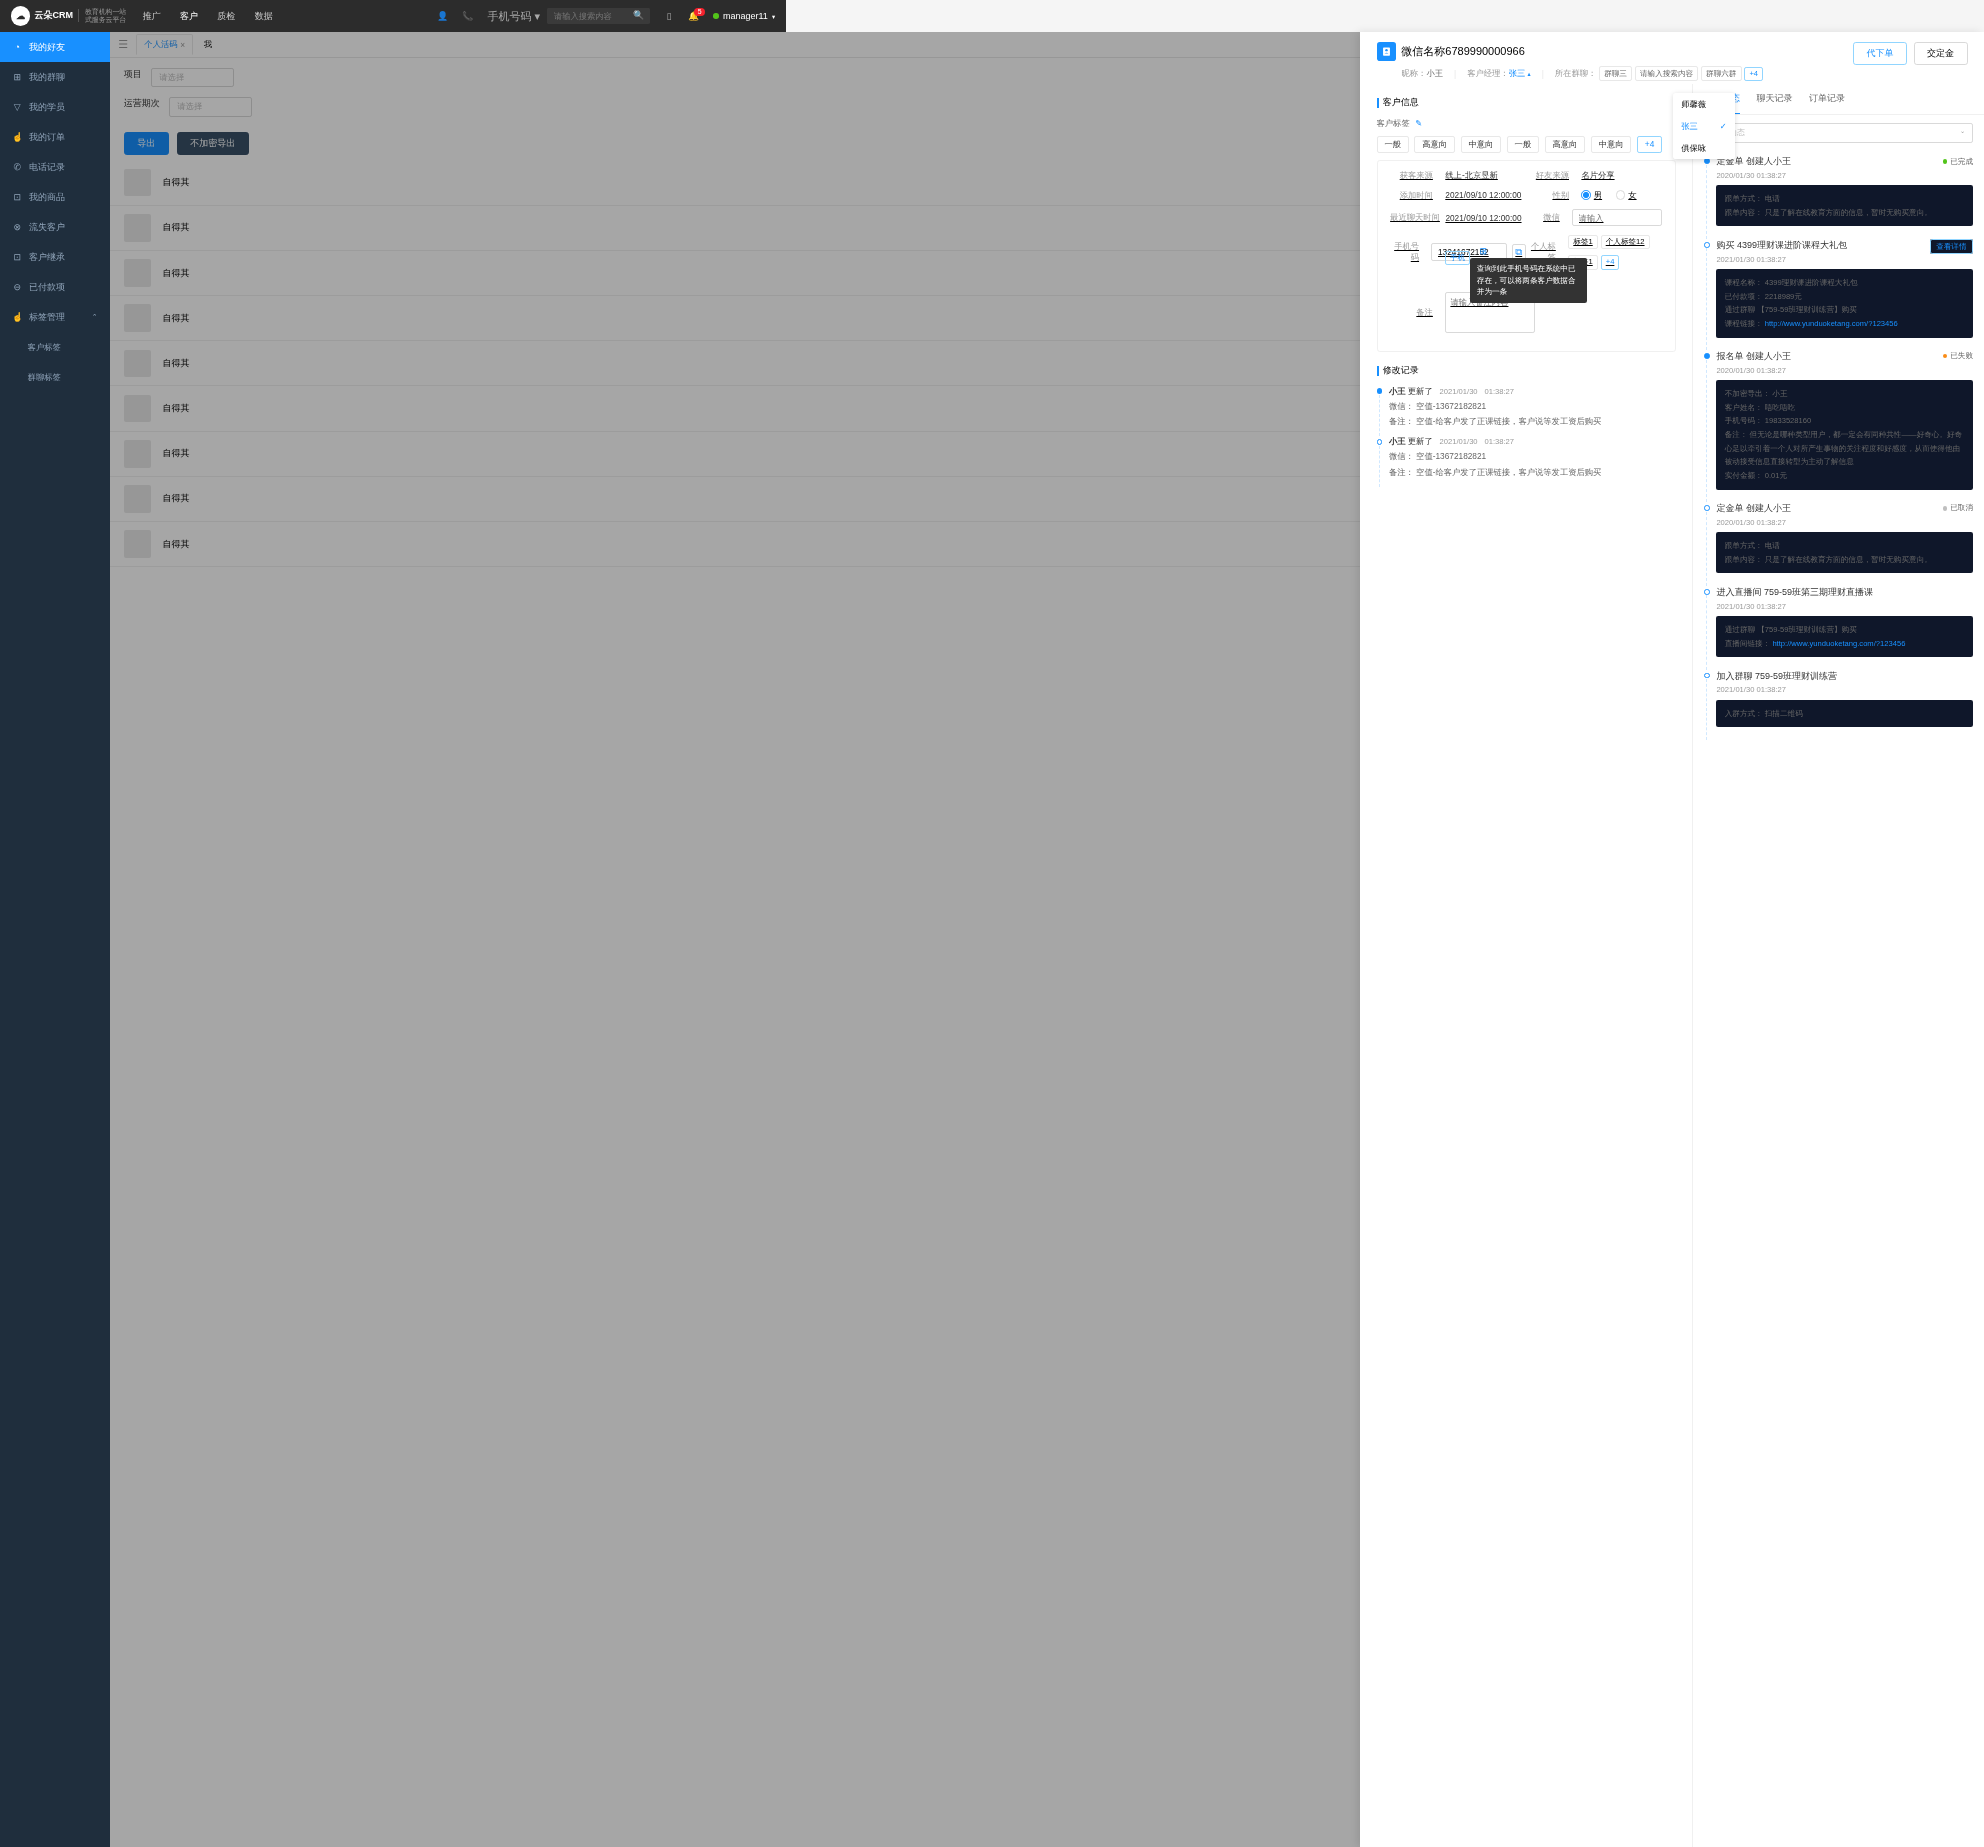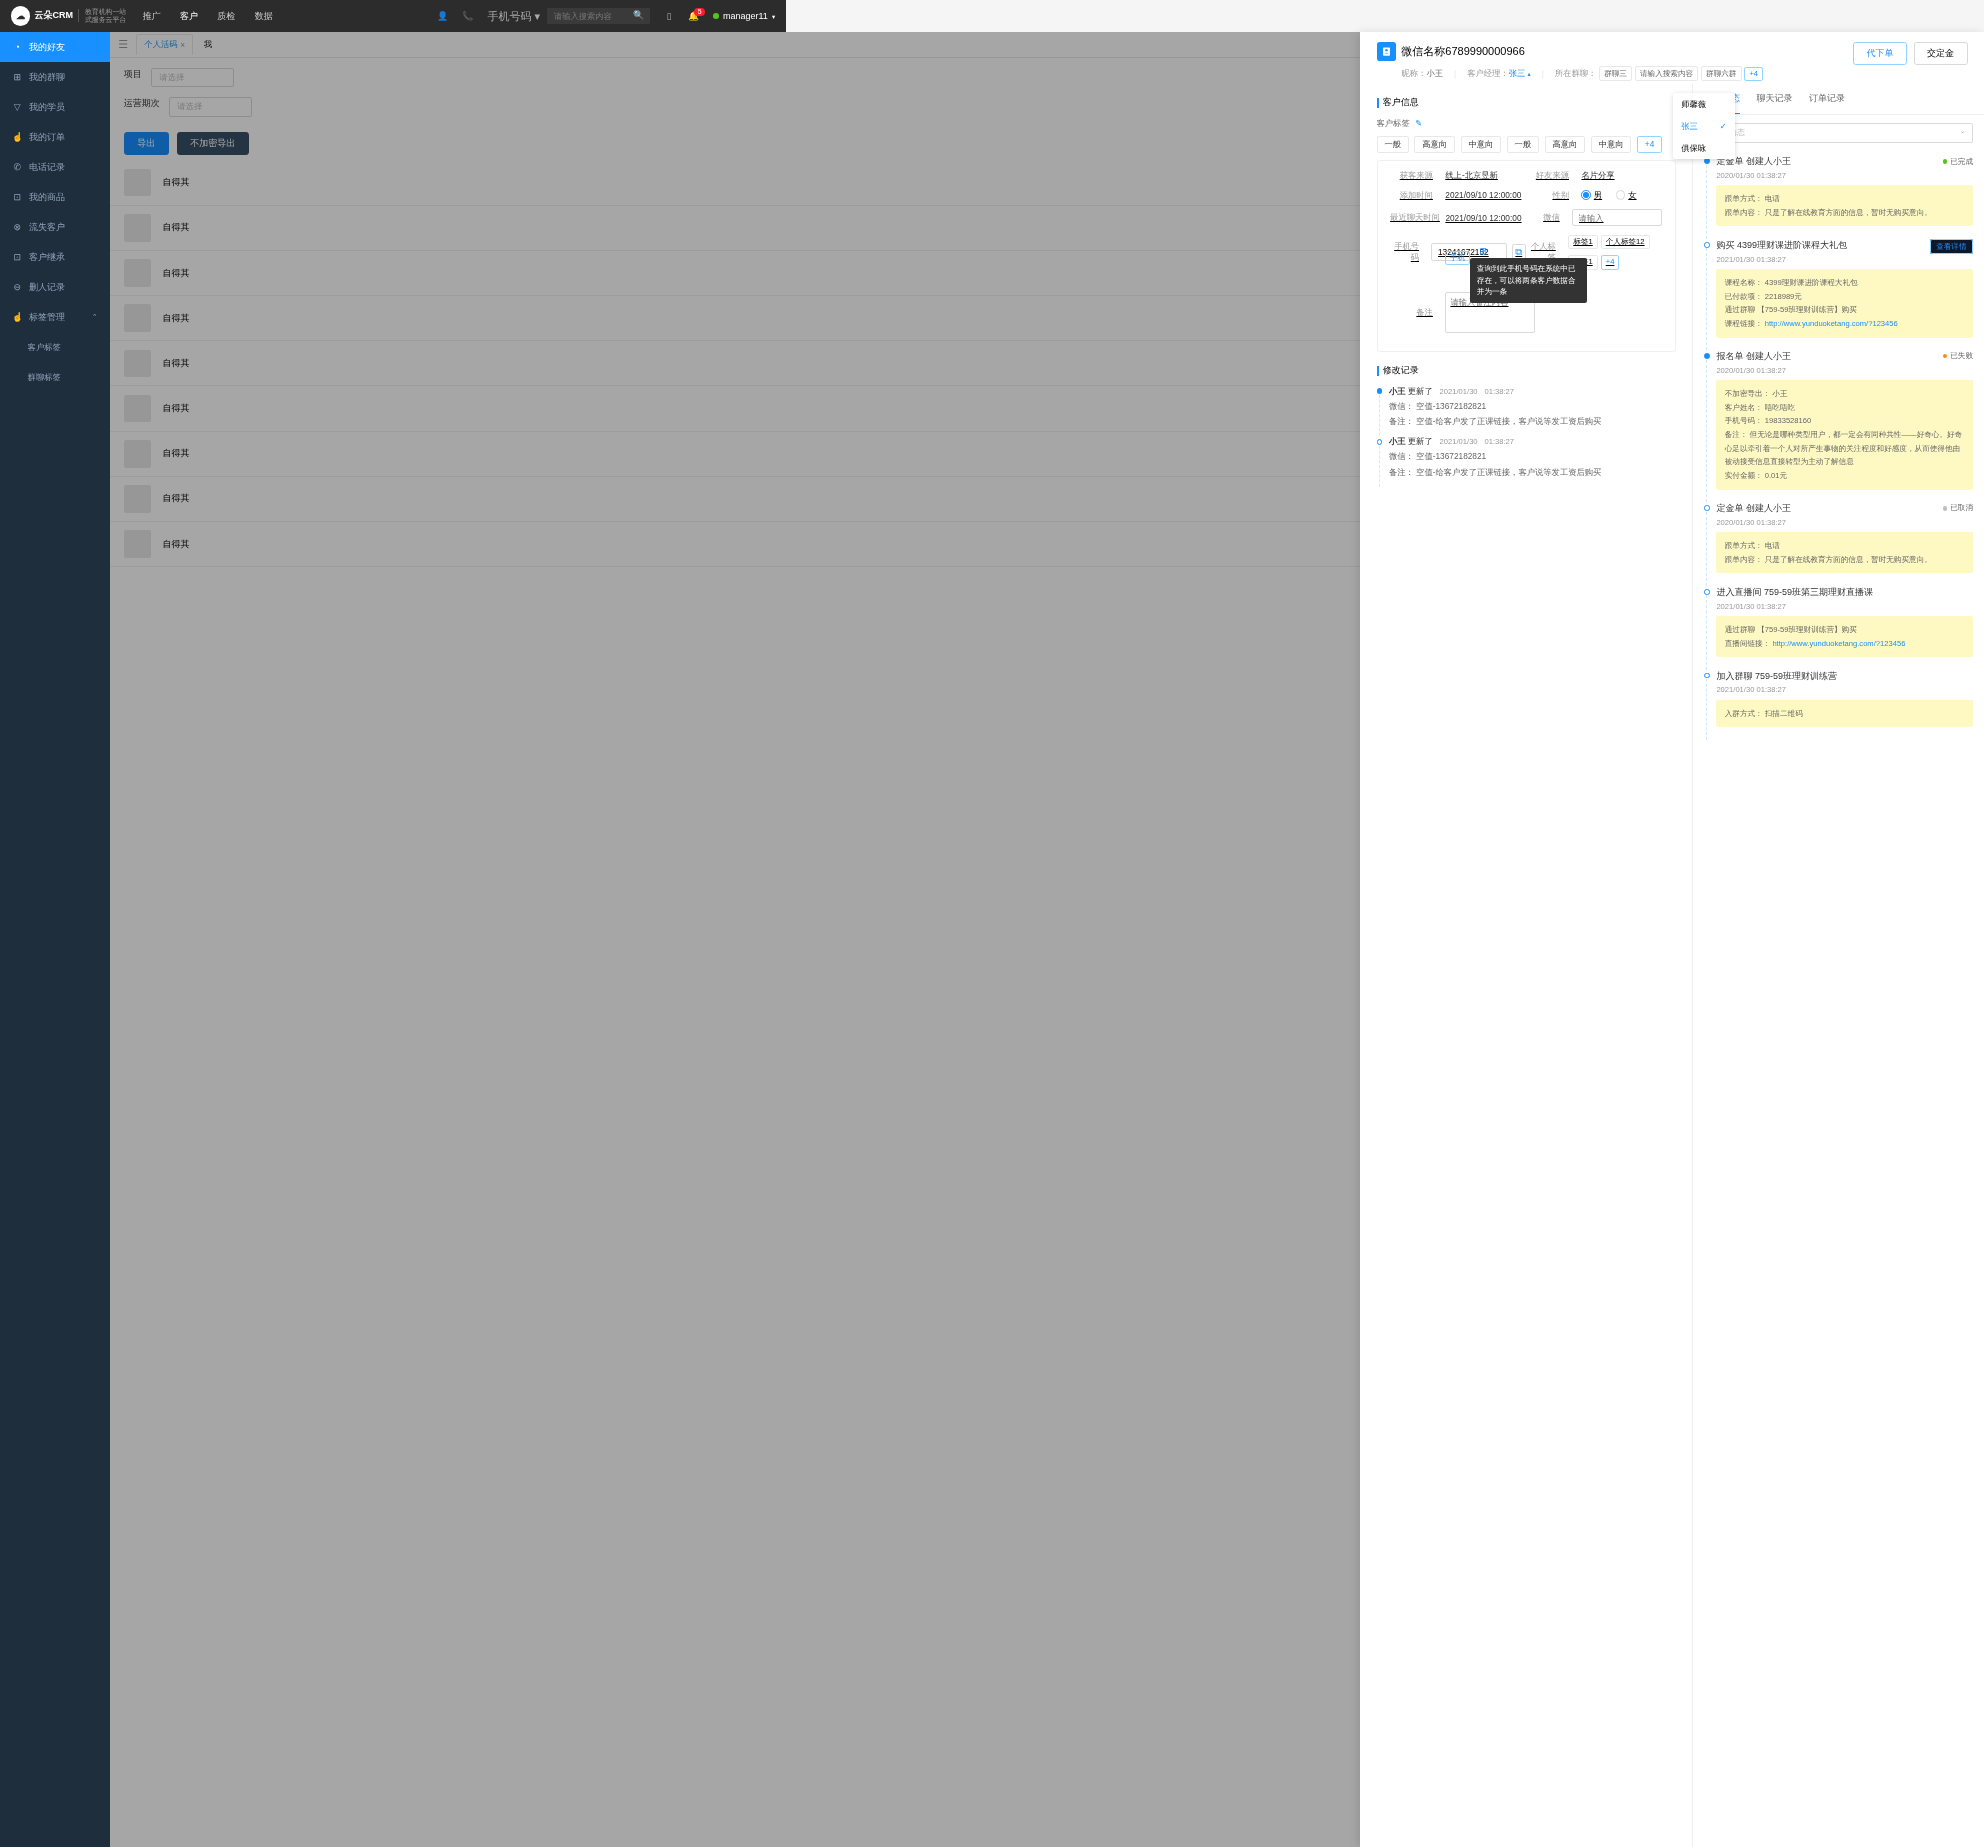--- a/index.html
+++ b/index.html
@@ -87,21 +87,21 @@
 .feed { flex:1; overflow-y:auto; padding:4.1px 11px 13.8px; }
 .fitem { display:flex; gap:6.9px; position:relative; padding-bottom:12.4px; }
 .fdot { width:5.5px; height:5.5px; border-radius:50%; margin-top:3.4px; flex-shrink:0; background:#fff; border:0.7px solid #1890ff; }
 .fdot.f { background:#1890ff; }
 .fline { position:absolute; left:2.1px; top:9.6px; bottom:0; width:0.7px; border-left:0.7px dashed #d0e8ff; }
 .fhead { display:flex; align-items:center; margin-bottom:2.8px; }
 .ftitle { font-size:9px; font-weight:500; color:#333; }
 .fstatus { margin-left:auto; font-size:7.6px; color:#666; display:flex; align-items:center; gap:2.8px; }
 .fstatus .d { width:4.1px; height:4.1px; border-radius:50%; }
 .ftime { font-size:7.6px; color:#999; margin-bottom:5.5px; }
-.fcard { background:#fef9c3; border-radius:2.1px; padding:6.9px 8.3px; font-size:7.6px; color:#666; line-height:1.8; }
+.fcard { background:#0f172a; border-radius:2.1px; padding:6.9px 8.3px; font-size:7.6px; color:#666; line-height:1.8; }
 .flink { font-size:7.6px; color:#1890ff; border:0.7px solid #91d5ff; padding:2.1px 5.5px; border-radius:2.1px; background:#0f172a; }
 .link { color:#1890ff; }
 </style>
 </head>
 <body>
 
 <div class="topbar">
   <div class="logo">
     <div class="logo-icon">☁</div>
     <span class="logo-txt">云朵CRM</span>
@@ -162,21 +162,21 @@
     <div class="side-item">
       <span class="side-ico">⊗</span>
       <span>流失客户</span>
     </div>
     <div class="side-item">
       <span class="side-ico">⊡</span>
       <span>客户继承</span>
     </div>
     <div class="side-item">
       <span class="side-ico">⊖</span>
-      <span>删人记录</span>
+      <span>已付款项</span>
     </div>
     <div class="side-item">
       <span class="side-ico">☝</span>
       <span>标签管理</span>
       <span class="side-chev">⌃</span>
     </div>
     <div class="side-item sub">
       <span>客户标签</span>
     </div>
     <div class="side-item sub">

